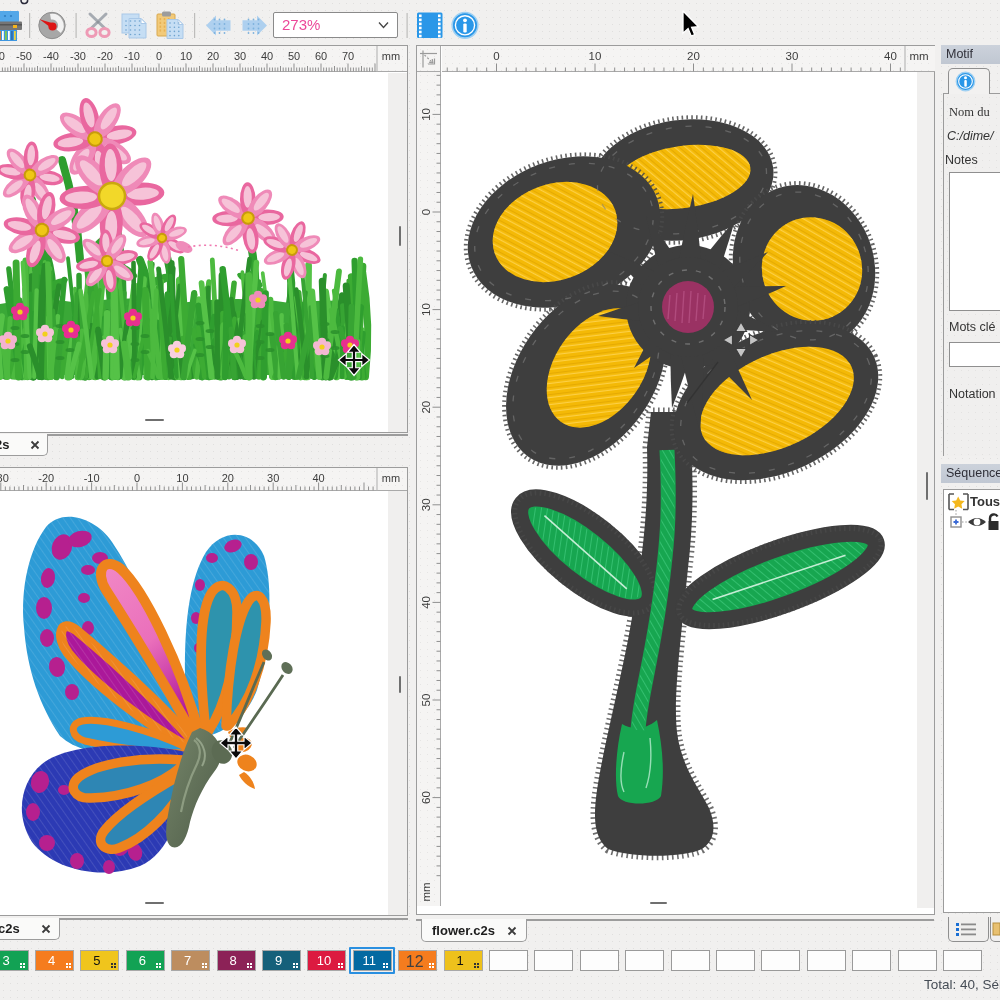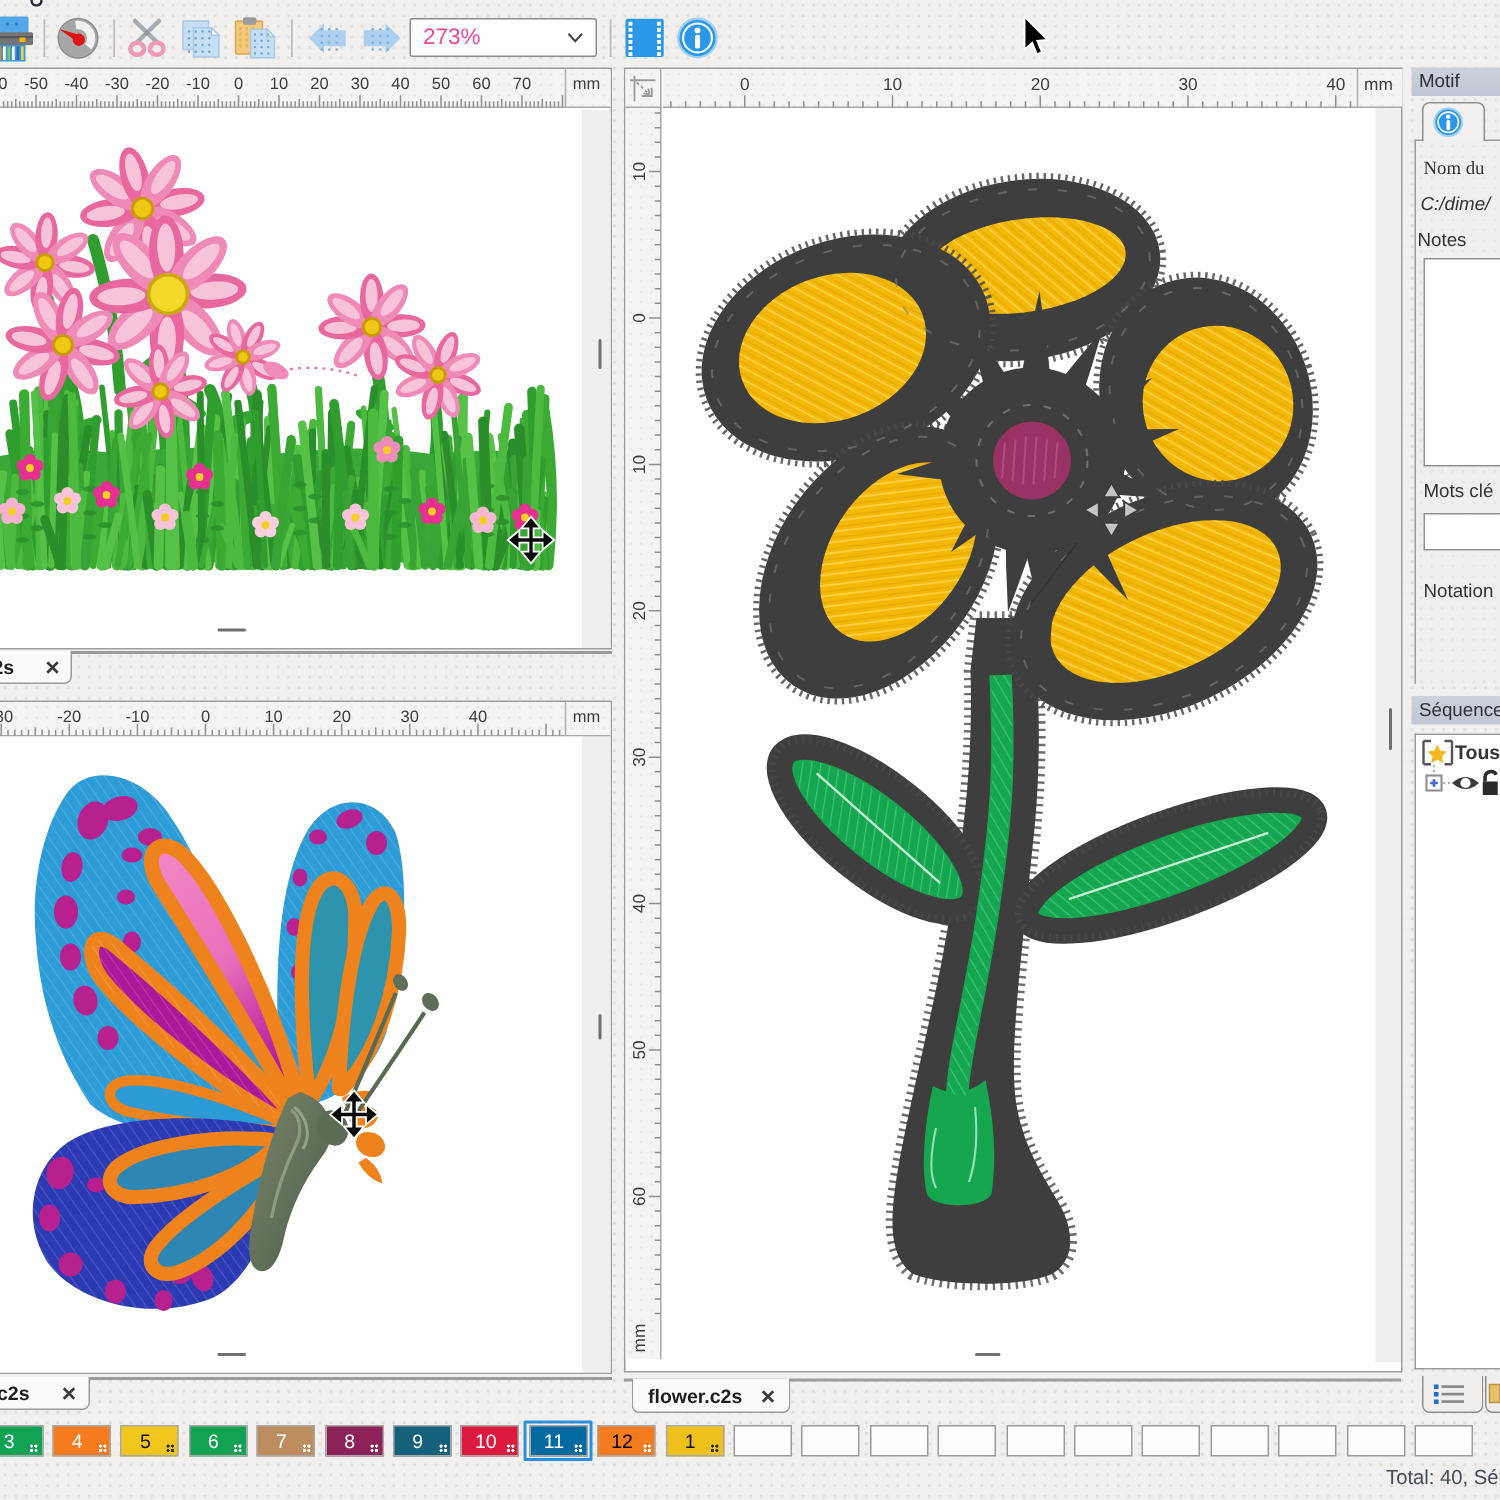--- a/index.html
+++ b/index.html
@@ -1096,21 +1096,21 @@
 <div class="abs" style="left:307.4px;top:949.5px;width:39px;height:21px;background:#dc1a40;border:1.5px solid #a8a8a8;box-sizing:border-box;">
     <span style="position:absolute;left:0;right:6px;top:2px;text-align:center;font-size:13px;color:#fff;">10</span>
     <span style="position:absolute;right:2.5px;bottom:2px;width:5px;height:5px;background:radial-gradient(circle 1px at 1px 1px,#fff 1px,transparent 1.2px),radial-gradient(circle 1px at 4px 1px,#fff 1px,transparent 1.2px),radial-gradient(circle 1px at 1px 4px,#fff 1px,transparent 1.2px),radial-gradient(circle 1px at 4px 4px,#fff 1px,transparent 1.2px);"></span>
   </div>
 <div class="abs" style="left:349.3px;top:946.5px;width:46px;height:27px;border:2px solid #2a8fe0;border-radius:1px;box-sizing:border-box;"></div>
 <div class="abs" style="left:352.8px;top:949.5px;width:39px;height:21px;background:#0369a1;border:1.5px solid #a8a8a8;box-sizing:border-box;">
     <span style="position:absolute;left:0;right:6px;top:2px;text-align:center;font-size:13px;color:#fff;">11</span>
     <span style="position:absolute;right:2.5px;bottom:2px;width:5px;height:5px;background:radial-gradient(circle 1px at 1px 1px,#fff 1px,transparent 1.2px),radial-gradient(circle 1px at 4px 1px,#fff 1px,transparent 1.2px),radial-gradient(circle 1px at 1px 4px,#fff 1px,transparent 1.2px),radial-gradient(circle 1px at 4px 4px,#fff 1px,transparent 1.2px);"></span>
   </div>
 <div class="abs" style="left:398.2px;top:949.5px;width:39px;height:21px;background:#f57c1e;border:1.5px solid #a8a8a8;box-sizing:border-box;">
-    <span style="position:absolute;left:0;right:6px;top:2px;text-align:center;font-size:13px;color:#000000;">12</span>
+    <span style="position:absolute;left:0;right:6px;top:2px;text-align:center;font-size:16px;color:#404040;">12</span>
     <span style="position:absolute;right:2.5px;bottom:2px;width:5px;height:5px;background:radial-gradient(circle 1px at 1px 1px,#fff 1px,transparent 1.2px),radial-gradient(circle 1px at 4px 1px,#fff 1px,transparent 1.2px),radial-gradient(circle 1px at 1px 4px,#fff 1px,transparent 1.2px),radial-gradient(circle 1px at 4px 4px,#fff 1px,transparent 1.2px);"></span>
   </div>
 <div class="abs" style="left:443.6px;top:949.5px;width:39px;height:21px;background:#eec11c;border:1.5px solid #a8a8a8;box-sizing:border-box;">
     <span style="position:absolute;left:0;right:6px;top:2px;text-align:center;font-size:13px;color:#111;">1</span>
     <span style="position:absolute;right:2.5px;bottom:2px;width:5px;height:5px;background:radial-gradient(circle 1px at 1px 1px,#333 1px,transparent 1.2px),radial-gradient(circle 1px at 4px 1px,#333 1px,transparent 1.2px),radial-gradient(circle 1px at 1px 4px,#333 1px,transparent 1.2px),radial-gradient(circle 1px at 4px 4px,#333 1px,transparent 1.2px);"></span>
   </div>
 <div class="abs" style="left:489.0px;top:949.5px;width:39px;height:21px;background:#fdfdfd;border:1.5px solid #9a9a9a;box-sizing:border-box;"></div>
 <div class="abs" style="left:534.4px;top:949.5px;width:39px;height:21px;background:#fdfdfd;border:1.5px solid #9a9a9a;box-sizing:border-box;"></div>
 <div class="abs" style="left:579.8px;top:949.5px;width:39px;height:21px;background:#fdfdfd;border:1.5px solid #9a9a9a;box-sizing:border-box;"></div>
 <div class="abs" style="left:625.2px;top:949.5px;width:39px;height:21px;background:#fdfdfd;border:1.5px solid #9a9a9a;box-sizing:border-box;"></div>

